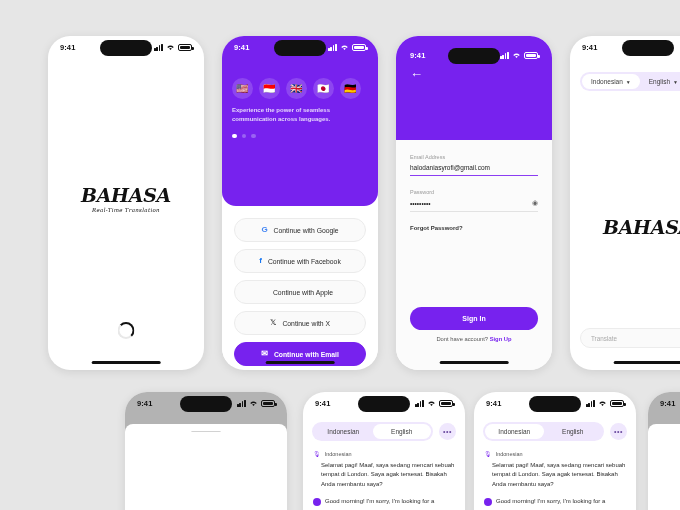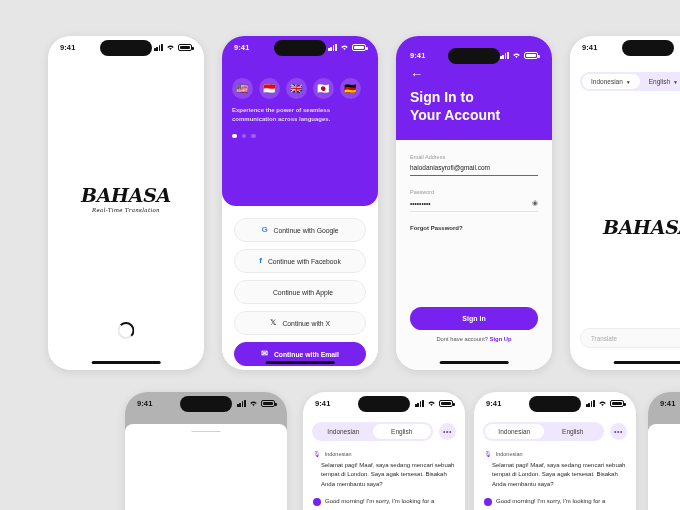--- a/index.html
+++ b/index.html
@@ -303,24 +303,20 @@
               </span>
             <svg class="ic-wifi" viewBox="0 0 16 12">
                 <path d="M8 10.5 5.6 7.8a3.6 3.6 0 0 1 4.8 0L8 10.5zM8 5.2a6.3 6.3 0 0 0-4.2 1.6L2.3 5.2a8.4 8.4 0 0 1 11.4 0l-1.5 1.6A6.3 6.3 0 0 0 8 5.2z" fill="currentColor"></path>
               </svg>
             <span class="ic-batt">
                 <i></i>
               </span>
           </span>
         </div>
         <div class="back-arrow">←</div>
-        <div class="signin-title">
-          <div>Sign In to</div>
-          <div>Your Account</div>
-        </div>
       </div>
       <div class="form">
         <div class="fld-label">Email Address</div>
         <div class="fld">
           <span class="fld-val">halodaniasyrofi@gmail.com</span>
         </div>
         <div class="fld-label">Password</div>
         <div class="fld plain">
           <span class="fld-val">•••••••••</span>
           <span class="eye">◉</span>

